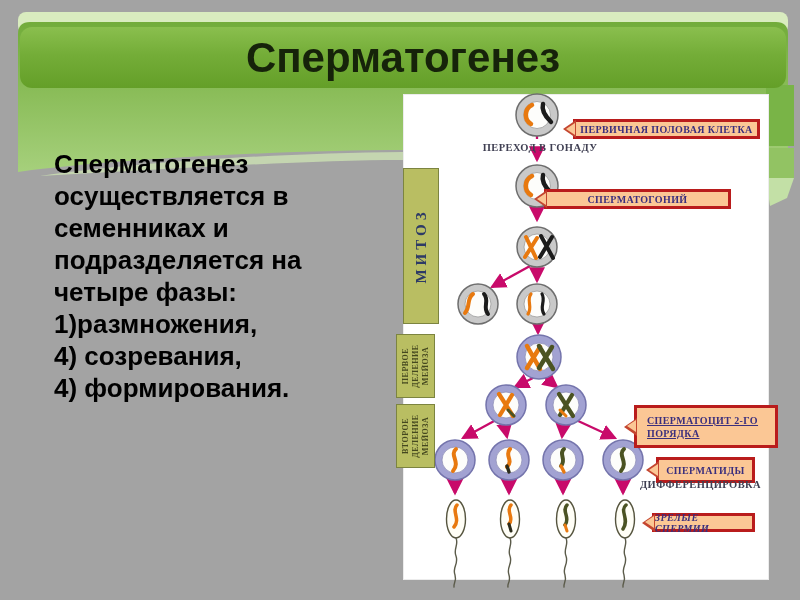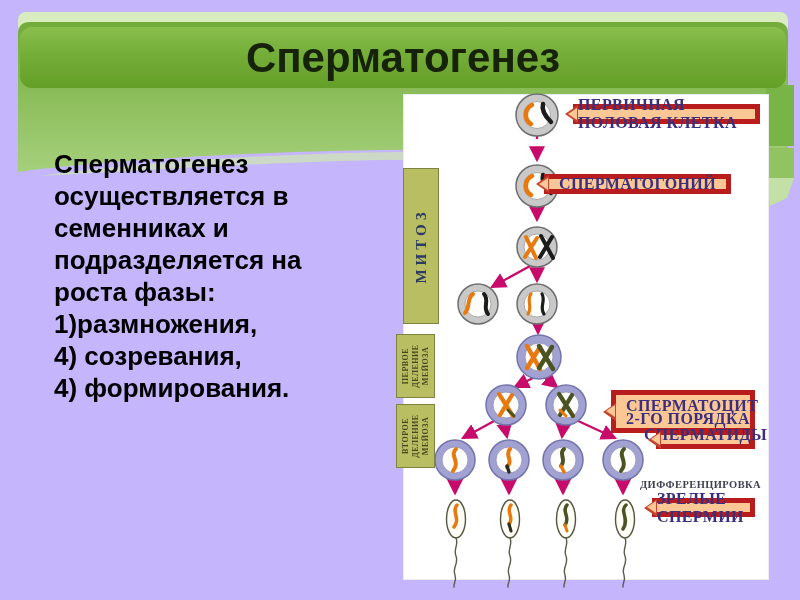--- a/index.html
+++ b/index.html
@@ -1,33 +1,33 @@
 <!DOCTYPE html>
 <html><head>
 <meta charset="utf-8">
 <style>
   html,body{margin:0;padding:0;background:#fff;}
-  #slide{position:relative;width:800px;height:600px;background:#c4b5fd;overflow:hidden;
+  #slide{position:relative;width:800px;height:600px;background:#a3a3a3;overflow:hidden;
          font-family:"Liberation Sans",sans-serif;}
   #bg-svg,#diagram-svg{position:absolute;left:0;top:0;width:800px;height:600px;pointer-events:none;}
   #bg-svg{z-index:0;}
   .title-bar{position:absolute;left:20px;top:27px;width:766px;height:61px;border-radius:12px;
     background:linear-gradient(180deg,#8abf4e 0%,#74ad38 45%,#649f28 100%);
     z-index:2;display:flex;align-items:center;justify-content:center;}
   .title-bar .t{font-size:42px;font-weight:bold;color:#16230a;letter-spacing:0px;}
   .panel{position:absolute;left:403px;top:94px;width:364px;height:484px;background:#fff;
     border:1px solid #ececec;z-index:1;}
   .intro{position:absolute;left:54px;top:148px;width:352px;z-index:3;
     font-size:26px;line-height:32px;font-weight:bold;color:#000;}
   #diagram-svg{z-index:3;}
   
-  .tag{position:absolute;z-index:4;background:#fbc795;border:5px solid #b91c1c;
+  .tag{position:absolute;z-index:4;background:#fbc795;border:3px solid #b91c1c;
     display:flex;align-items:center;justify-content:center;
-    font-family:"Liberation Serif",serif;font-weight:bold;font-size:16px;color:#3b2f7d;
-    letter-spacing:.4px;box-sizing:border-box;}
+    font-family:"Liberation Serif",serif;font-weight:bold;font-size:10px;color:#3b2f7d;
+    letter-spacing:.4px;box-sizing:border-box;margin-top:15px;}
   .tag .tip{position:absolute;left:-13px;top:50%;transform:translateY(-50%);
     width:0;height:0;border-top:9px solid transparent;border-bottom:9px solid transparent;
     border-right:13px solid #c4452f;}
   .tag .tip::after{content:"";position:absolute;left:2.5px;top:-6.5px;width:0;height:0;
     border-top:6.5px solid transparent;border-bottom:6.5px solid transparent;
     border-right:9.5px solid #fbc795;}
   .tag.left-align{justify-content:flex-start;padding-left:10px;text-align:left;line-height:13px;}
   
   .note{position:absolute;z-index:4;font-family:"Liberation Serif",serif;font-weight:bold;
     font-size:10.5px;color:#3f3f52;letter-spacing:.4px;}
@@ -64,21 +64,21 @@
     <span class="t">Сперматогенез</span>
   </div>
 
   <div class="panel"></div>
 
   <div class="intro">
     <div>Сперматогенез</div>
     <div>осуществляется в</div>
     <div>семенниках и</div>
     <div>подразделяется на</div>
-    <div>роста фазы:</div>
+    <div>четыре фазы:</div>
     <div>1)размножения,</div>
     <div>4) созревания,</div>
     <div>4) формирования.</div>
   </div>
 
   <svg id="diagram-svg" viewBox="0 0 800 600">
     <defs>
       <marker id="mArr" markerWidth="8" markerHeight="8" refX="6" refY="3.5" orient="auto">
         <path d="M0,0 L7,3.5 L0,7 Z" fill="#c80a6a"></path>
       </marker>
@@ -200,33 +200,34 @@
   </svg>
 
   <div class="tag" style="left:573px;top:104px;width:187px;height:20px;">
     <span class="tip"></span>
     <span>ПЕРВИЧНАЯ ПОЛОВАЯ КЛЕТКА</span>
   </div>
   <div class="tag" style="left:544px;top:174px;width:187px;height:20px;">
     <span class="tip"></span>
     <span>СПЕРМАТОГОНИЙ</span>
   </div>
-  <div class="tag left-align" style="left:611px;top:390px;width:144px;height:43px;">
+  <div class="tag left-align" style="left:634px;top:390px;width:144px;height:43px;text-decoration:underline;">
     <span class="tip"></span>
     <span>СПЕРМАТОЦИТ 2-ГО ПОРЯДКА</span>
   </div>
-  <div class="tag" style="left:656px;top:430px;width:99px;height:19px;align-items:flex-end;">
+  <div class="tag" style="left:656px;top:442px;width:99px;height:26px;">
     <span class="tip"></span>
     <span>СПЕРМАТИДЫ</span>
   </div>
-  <div class="tag" style="left:652px;top:498px;width:103px;height:19px;">
+  <div class="tag" style="left:652px;top:498px;width:103px;height:19px;font-style:italic;">
     <span class="tip"></span>
     <span>ЗРЕЛЫЕ СПЕРМИИ</span>
   </div>
 
+  <div class="note" style="left:440px;top:142px;width:200px;text-align:center;">ПЕРЕХОД В ГОНАДУ</div>
   <div class="note" style="left:640px;top:479px;">ДИФФЕРЕНЦИРОВКА</div>
 
   <div class="phase" style="left:403px;top:168px;width:36px;height:156px;">
     <span class="rot big">МИТОЗ</span>
   </div>
   <div class="phase" style="left:396px;top:334px;width:39px;height:64px;">
     <span class="rot small">
       <span style="display:block">ПЕРВОЕ</span>
       <span style="display:block">ДЕЛЕНИЕ</span>
       <span style="display:block">МЕЙОЗА</span>

